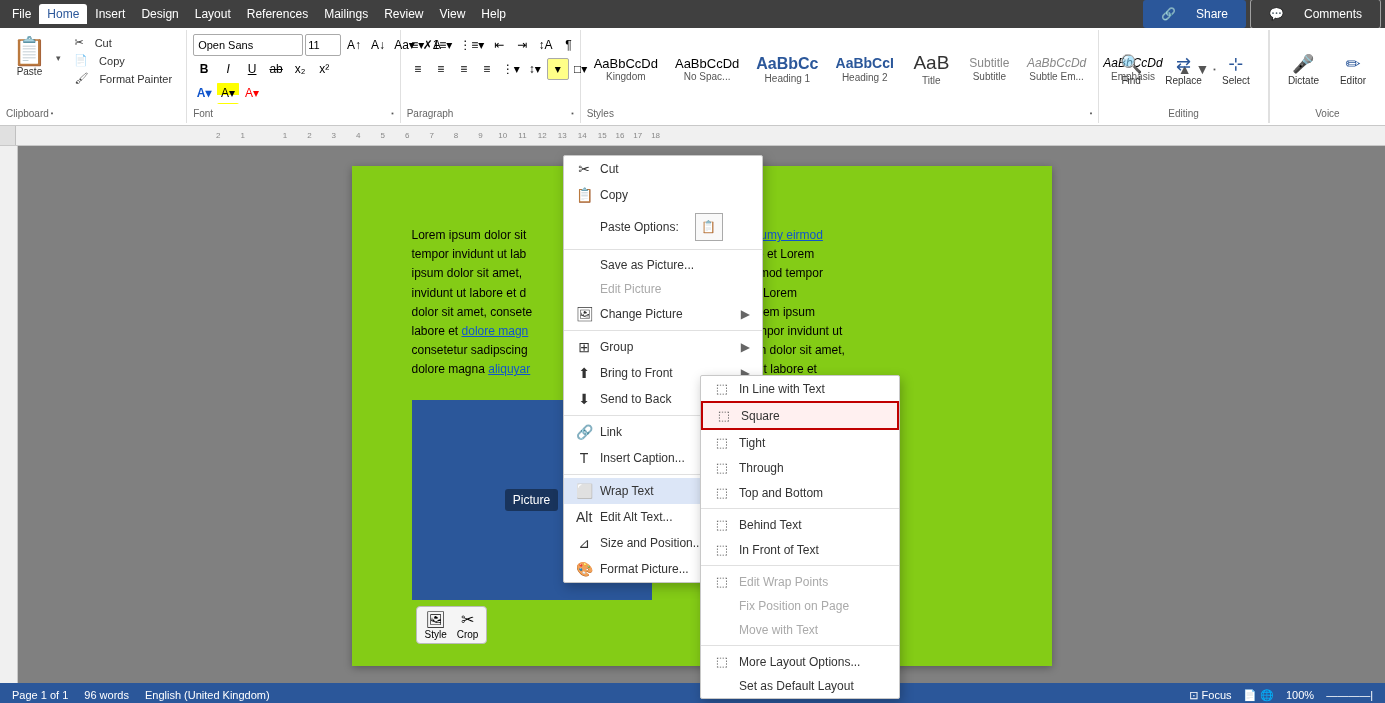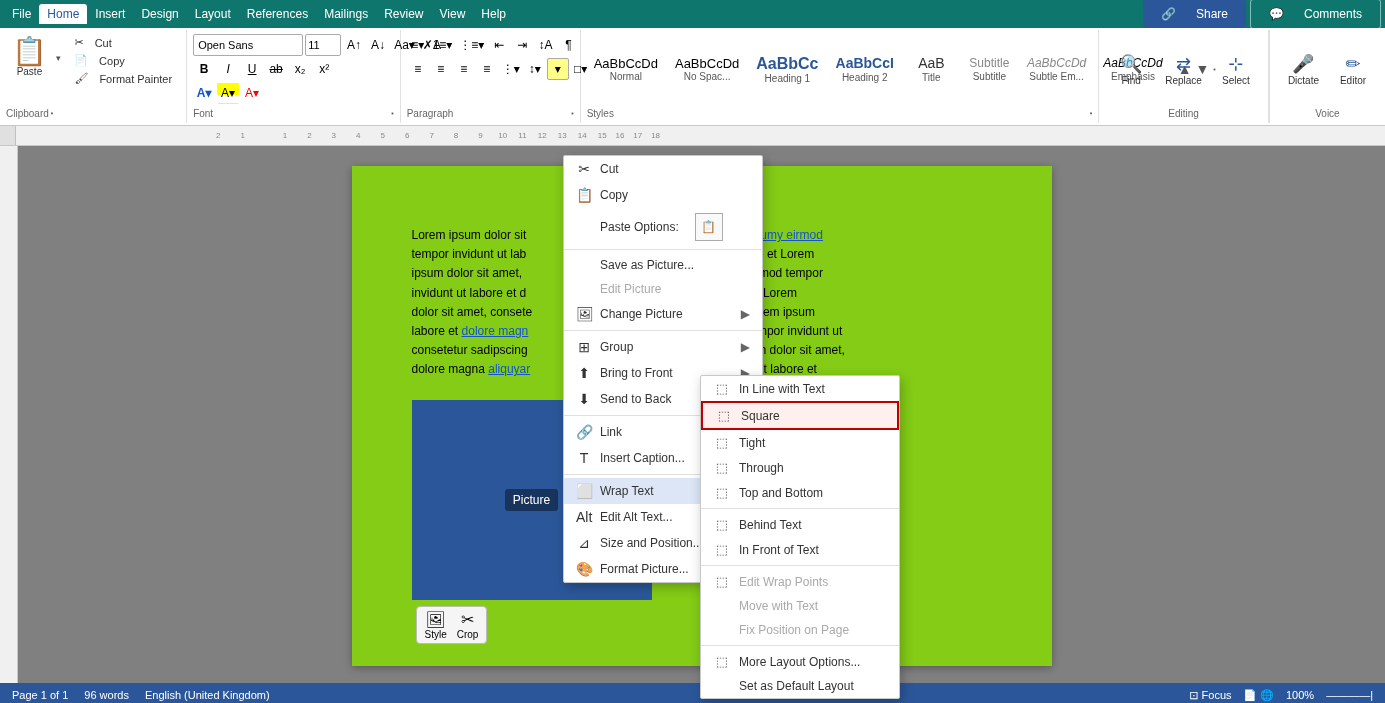--- a/index.html
+++ b/index.html
@@ -1,20 +1,20 @@
 <!DOCTYPE html>
 <html><head>
   <meta charset="utf-8">
   <style>
     * { margin: 0; padding: 0; box-sizing: border-box; }
     body { font-family: 'Segoe UI', Arial, sans-serif; font-size: 12px; background: #f3f3f3; overflow: hidden; width: 1385px; height: 703px; }
 
     
     .menu-bar {
-      display: flex; align-items: center; background: #0f766e; padding: 2px 4px; height: 28px;
+      display: flex; align-items: center; background: #404040; padding: 2px 4px; height: 28px;
     }
     .menu-bar span {
       color: white; font-size: 12px; padding: 3px 8px; cursor: pointer; border-radius: 3px;
     }
     .menu-bar .active { background: white; color: #2b579a; border-radius: 3px 3px 0 0; }
 
     
     .ribbon {
       background: white; border-bottom: 1px solid #c8c8c8; display: flex; align-items: stretch;
       padding: 2px 0; min-height: 90px; position: relative;
@@ -139,21 +139,21 @@
     .sub-icon { width: 18px; font-size: 13px; color: #555; text-align: center; }
 
     
     .paste-toolbar-wrap { display: flex; align-items: center; gap: 1px; }
     .paste-sub-arrow { font-size: 9px; color: #555; cursor: pointer; padding: 8px 2px; border-radius: 2px; }
 
     
     .style-normal { font-size: 13px; }
     .style-h1 { font-size: 16px; font-weight: bold; color: #2b579a; }
     .style-h2 { font-size: 14px; font-weight: bold; color: #2b579a; }
-    .style-title { font-size: 14px; color: #333; }
+    .style-title { font-size: 19px; color: #333; }
     .style-subtitle { font-size: 12px; color: #888; }
     .style-subtle { font-size: 12px; color: #888; font-style: italic; }
     .style-emphasis { font-size: 12px; font-style: italic; }
 
     .ribbon-scroll { display: flex; align-items: center; padding: 0 3px; }
     .ribbon-scroll-btn { cursor: pointer; font-size: 14px; color: #555; padding: 2px; }
 
     .expand-btn { font-size: 9px; color: #555; cursor: pointer; margin-left: 2px; }
 
     
@@ -276,21 +276,21 @@
     <div class="ribbon-group-label" style="display:flex;justify-content:space-between;">
       <span>Paragraph</span>
       <span class="expand-btn">⬝</span>
     </div>
   </div>
 
   <div class="ribbon-group styles-group" style="min-width:430px;">
     <div class="styles-row">
       <div class="style-item">
         <span class="style-preview style-normal">AaBbCcDd</span>
-        <span class="style-name">Normal</span>
+        <span class="style-name">Kingdom</span>
       </div>
       <div class="style-item">
         <span class="style-preview">AaBbCcDd</span>
         <span class="style-name">No Spac...</span>
       </div>
       <div class="style-item">
         <span class="style-preview style-h1">AaBbCc</span>
         <span class="style-name">Heading 1</span>
       </div>
       <div class="style-item">
@@ -570,26 +570,26 @@
   </div>
   <hr class="ctx-separator">
 
   <div class="sub-item disabled">
     <span class="sub-icon">⬚</span>
     <span>Edit Wrap Points</span>
   </div>
 
   <div class="sub-item disabled">
     <span class="sub-icon"></span>
-    <span>Move with Text</span>
+    <span>Fix Position on Page</span>
   </div>
 
   <div class="sub-item disabled">
     <span class="sub-icon"></span>
-    <span>Fix Position on Page</span>
+    <span>Move with Text</span>
   </div>
   <hr class="ctx-separator">
 
   <div class="sub-item">
     <span class="sub-icon">⬚</span>
     <span>More Layout Options...</span>
   </div>
 
   <div class="sub-item">
     <span class="sub-icon"></span>

